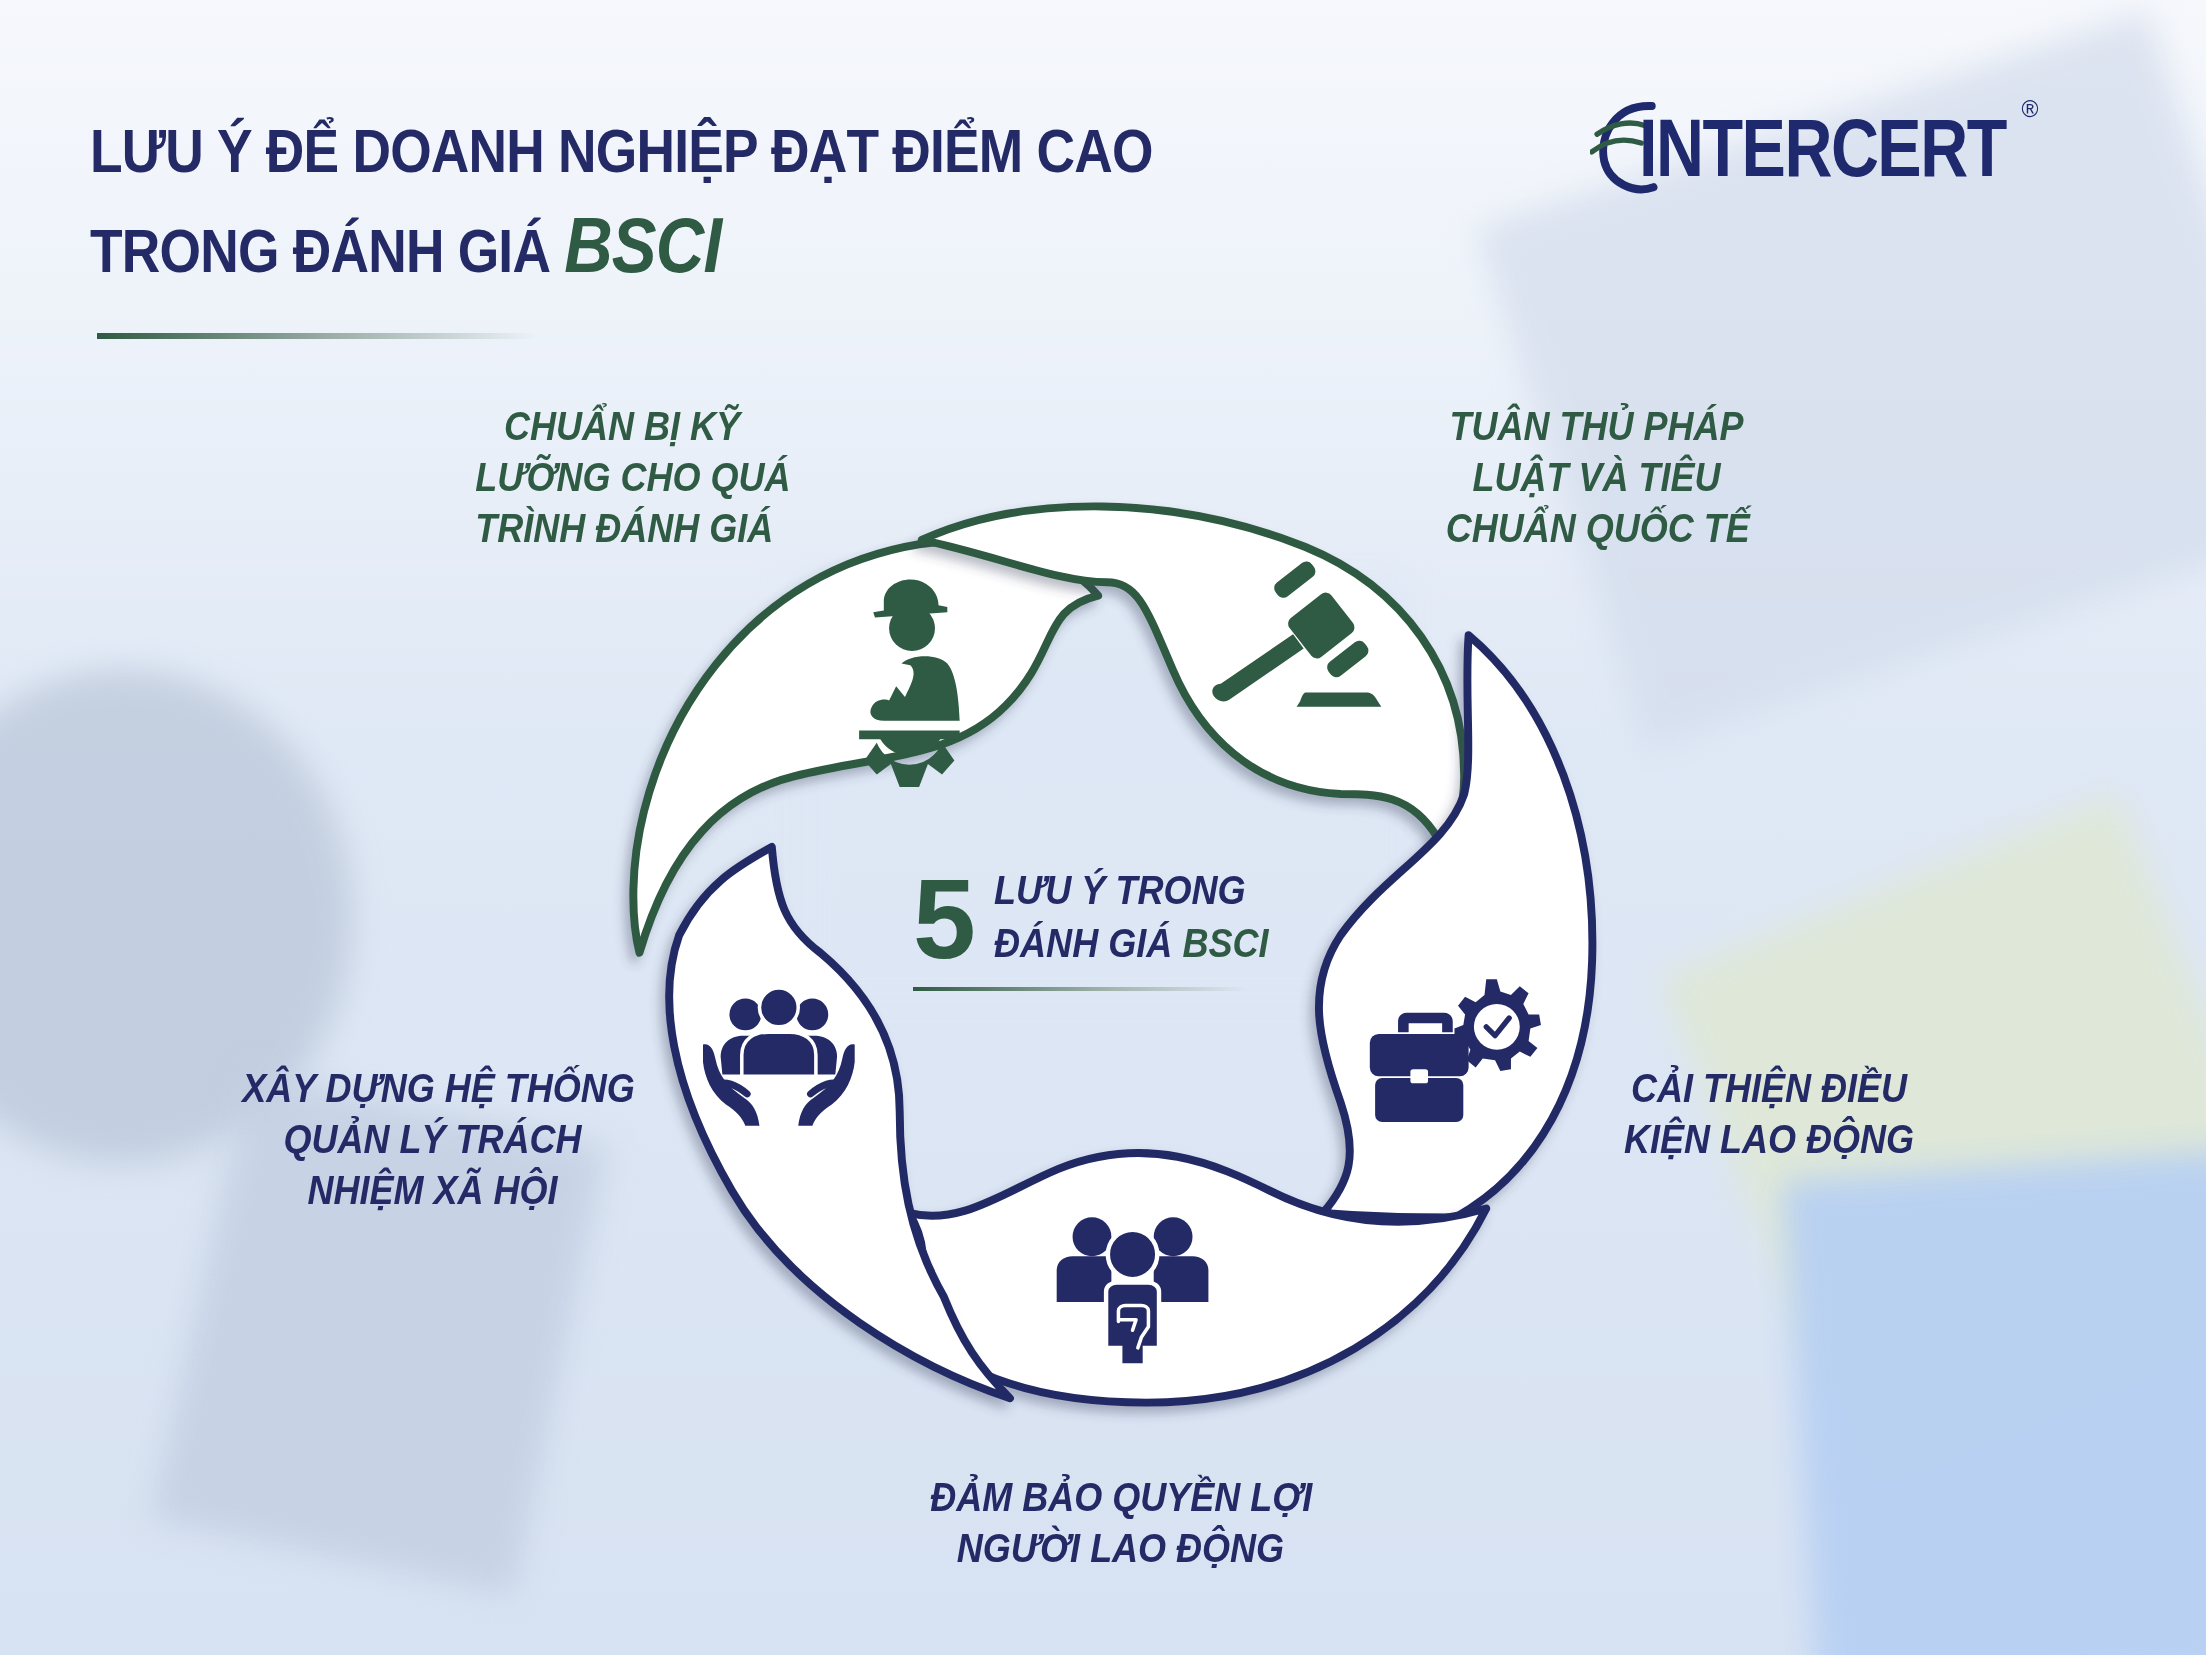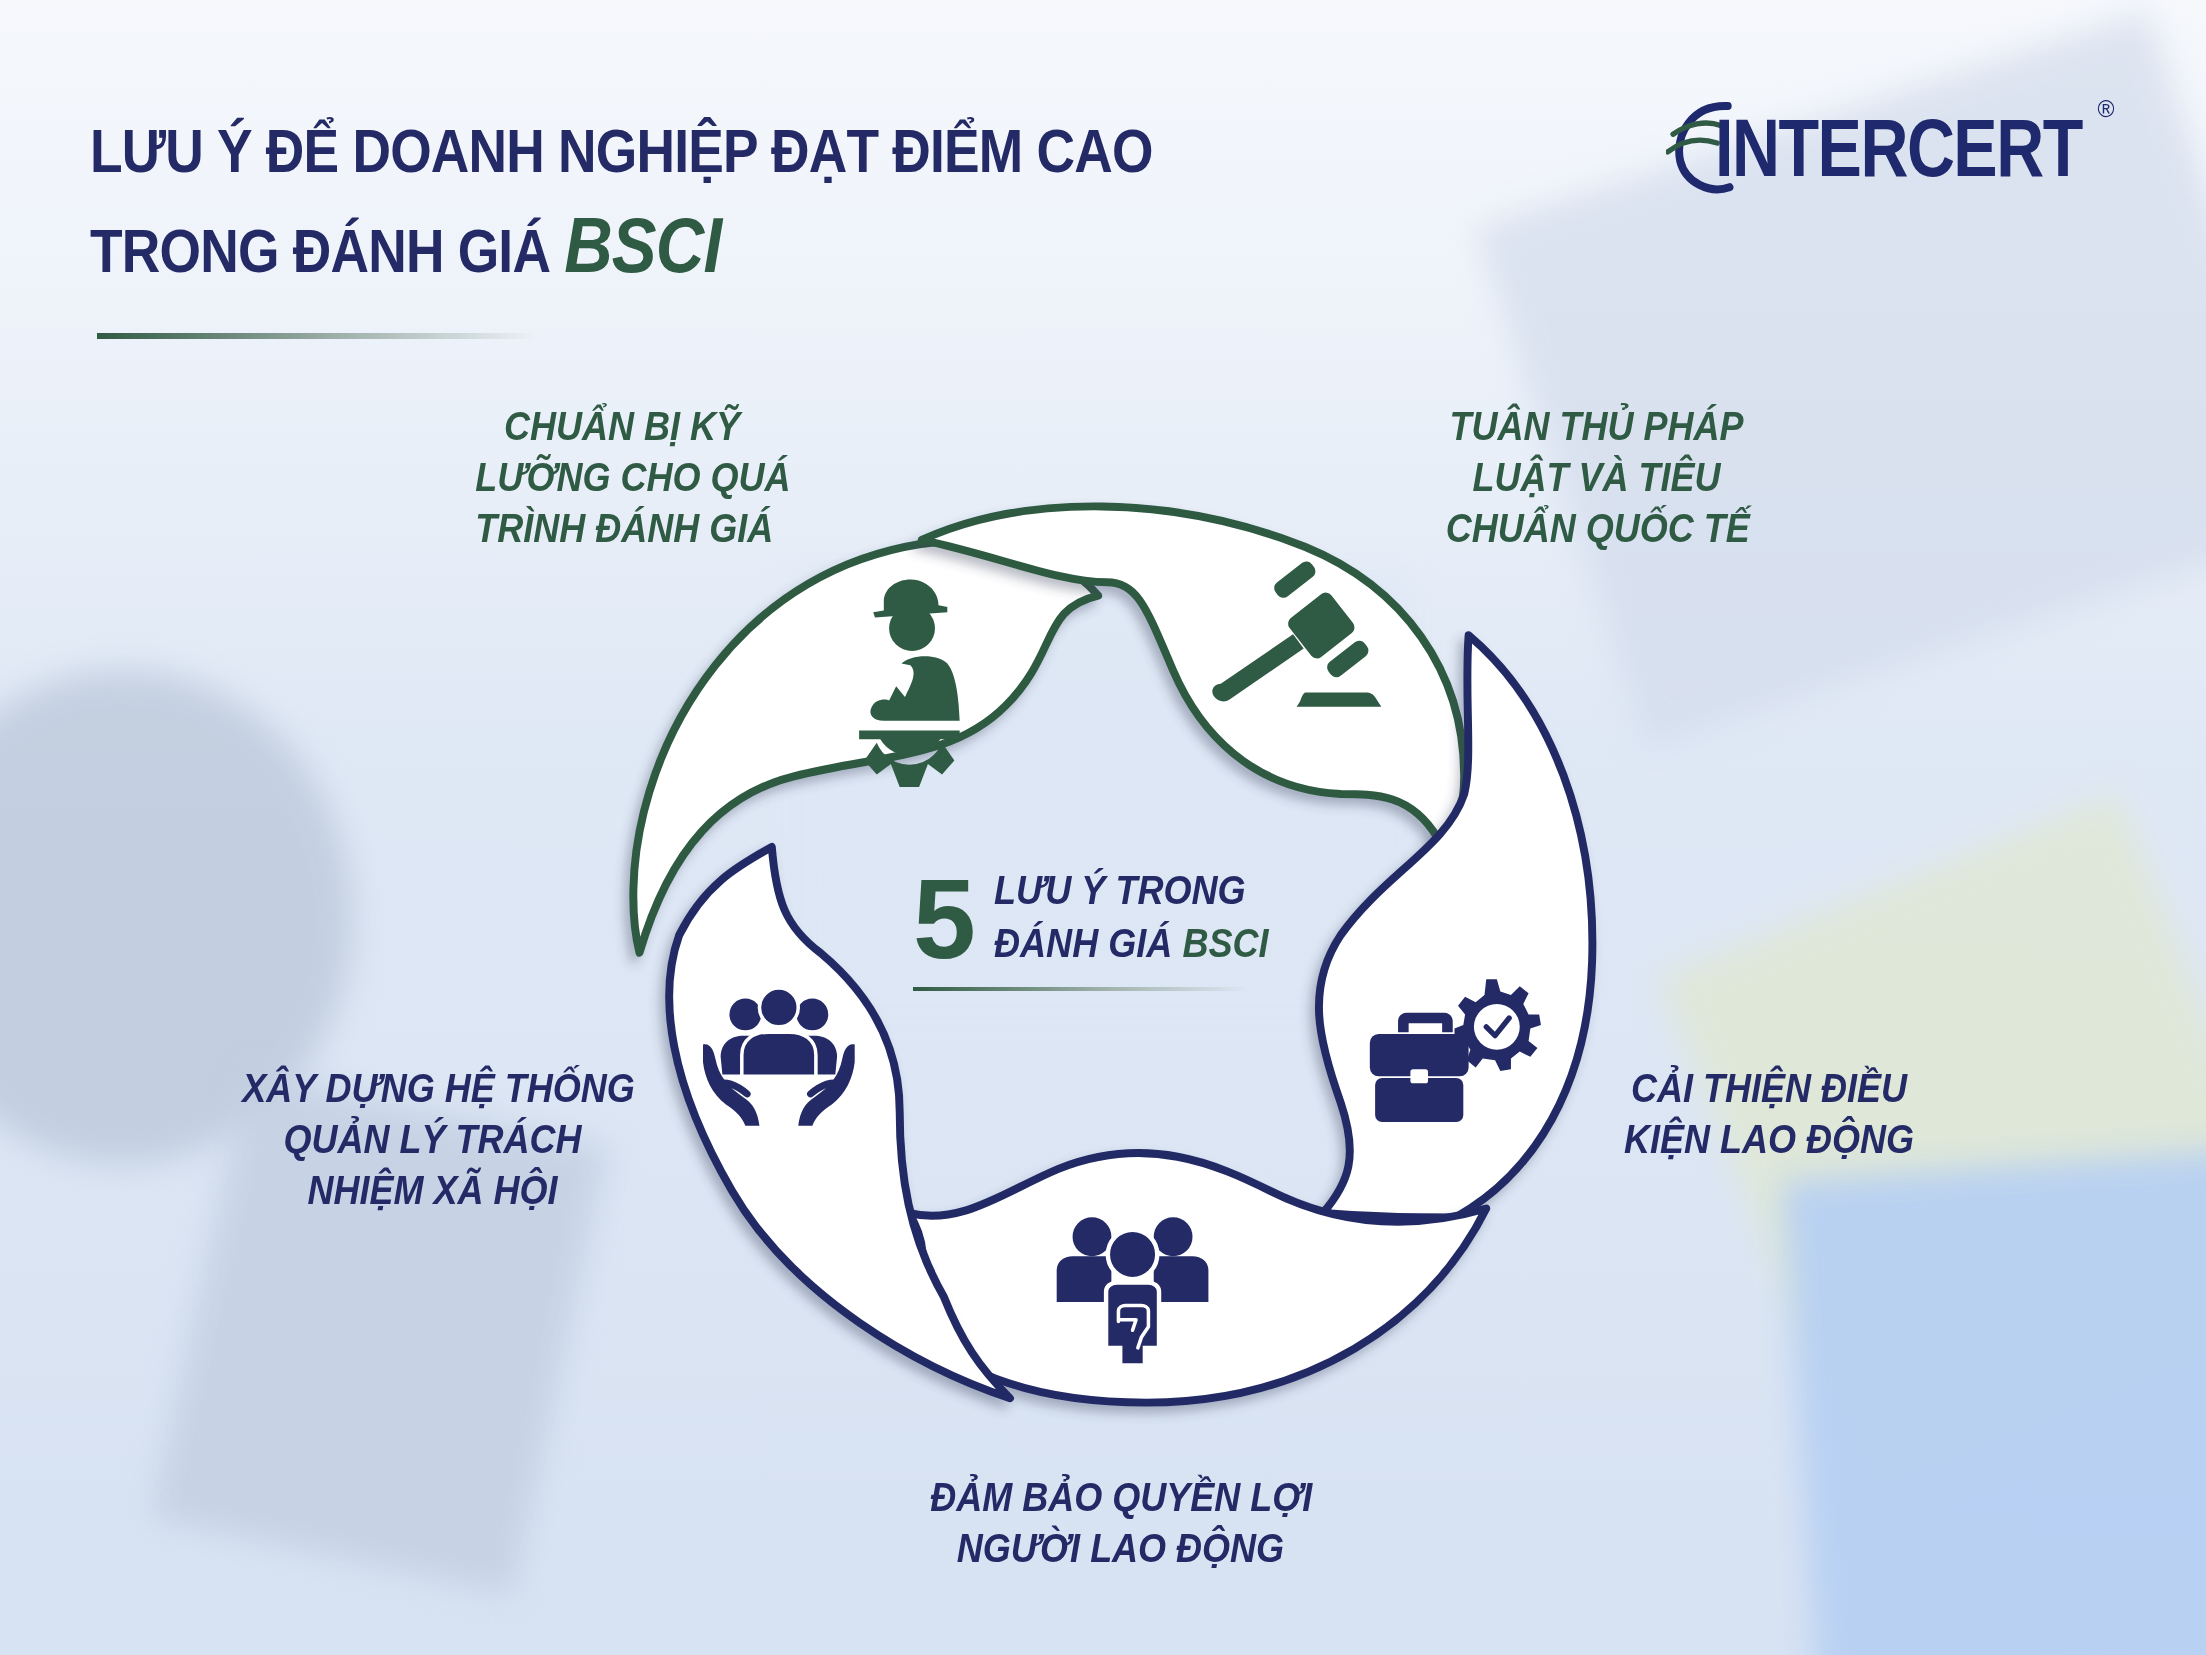--- a/index.html
+++ b/index.html
@@ -9,21 +9,21 @@
   .bg{position:absolute;inset:0;overflow:hidden;}
   .bg .grad{position:absolute;inset:0;
     background:linear-gradient(180deg,#f6f8fc 0%,#eef3fa 18%,#dfe8f5 45%,#d7e2f2 100%);}
   .bg .blob{position:absolute;filter:blur(16px);}
   .title{position:absolute;left:90px;top:104px;margin:0;color:#242a66;
     font-weight:900;font-size:62px;line-height:94px;letter-spacing:-0.9px;
     transform:scaleX(0.86);transform-origin:left top;white-space:nowrap;}
   .title .bsci{color:#2f5a43;font-style:italic;font-size:78px;}
   .divider{position:absolute;left:97px;top:333px;width:441px;height:6.2px;
     background:linear-gradient(90deg,#2f5a43 0%,#9fb0aa 55%,rgba(230,236,245,0) 100%);}
-  .logo{position:absolute;left:1666px;top:99px;width:459px;height:97px;}
+  .logo{position:absolute;left:1590px;top:99px;width:459px;height:97px;}
   .logo .word{position:absolute;left:49px;top:5.3px;font-size:81px;font-weight:700;color:#1f2a6e;
     letter-spacing:-1.8px;transform:scaleX(0.82);transform-origin:left top;line-height:88px;}
   .logo .reg{position:absolute;right:10.6px;top:-3.5px;font-size:23px;color:#1f2a6e;}
   .label{position:absolute;font-weight:900;font-style:italic;font-size:40px;line-height:51px;
     text-align:center;white-space:nowrap;transform:scaleX(0.9);}
   .label.green{color:#2f5a43;}
   .label.navy{color:#242a66;}
   .diagram{position:absolute;left:0;top:0;width:2206px;height:1655px;}
   .center{position:absolute;left:913px;top:869px;width:415px;height:124px;}
   .center .five{position:absolute;left:0;top:-7px;font-size:113px;font-weight:900;color:#2f5a43;line-height:115px;}

